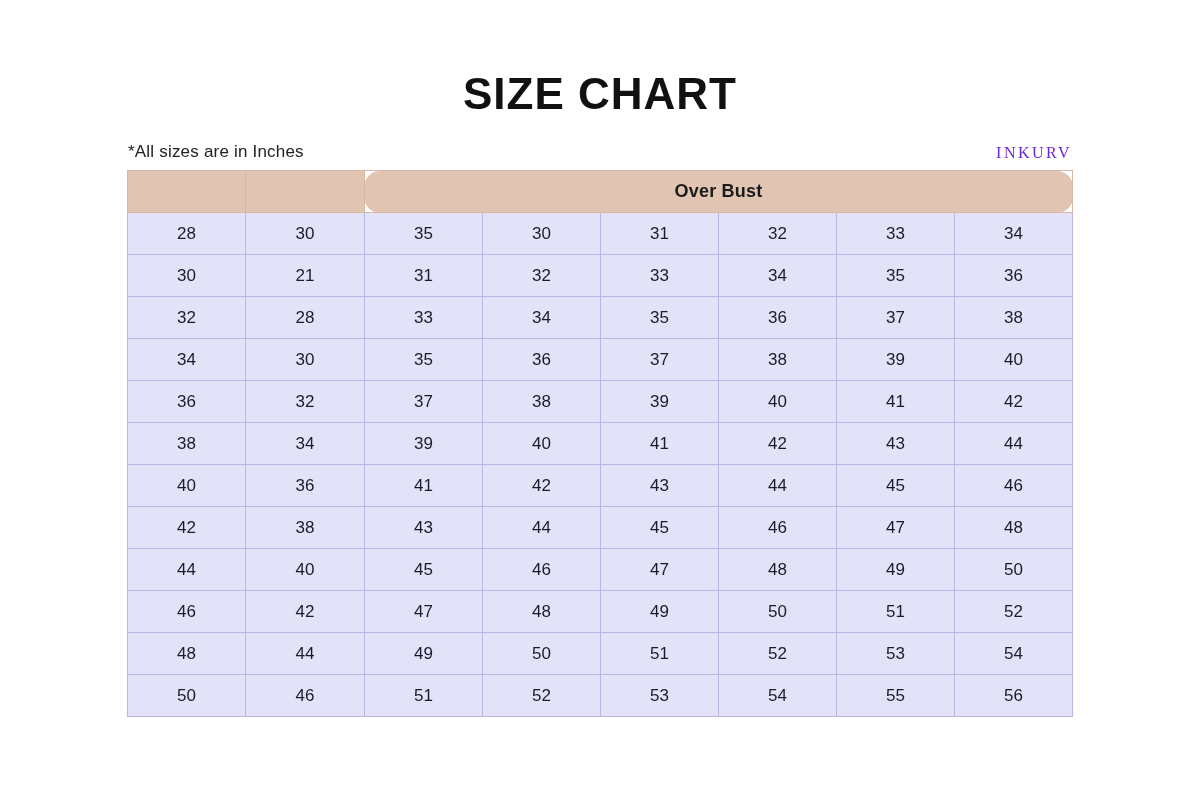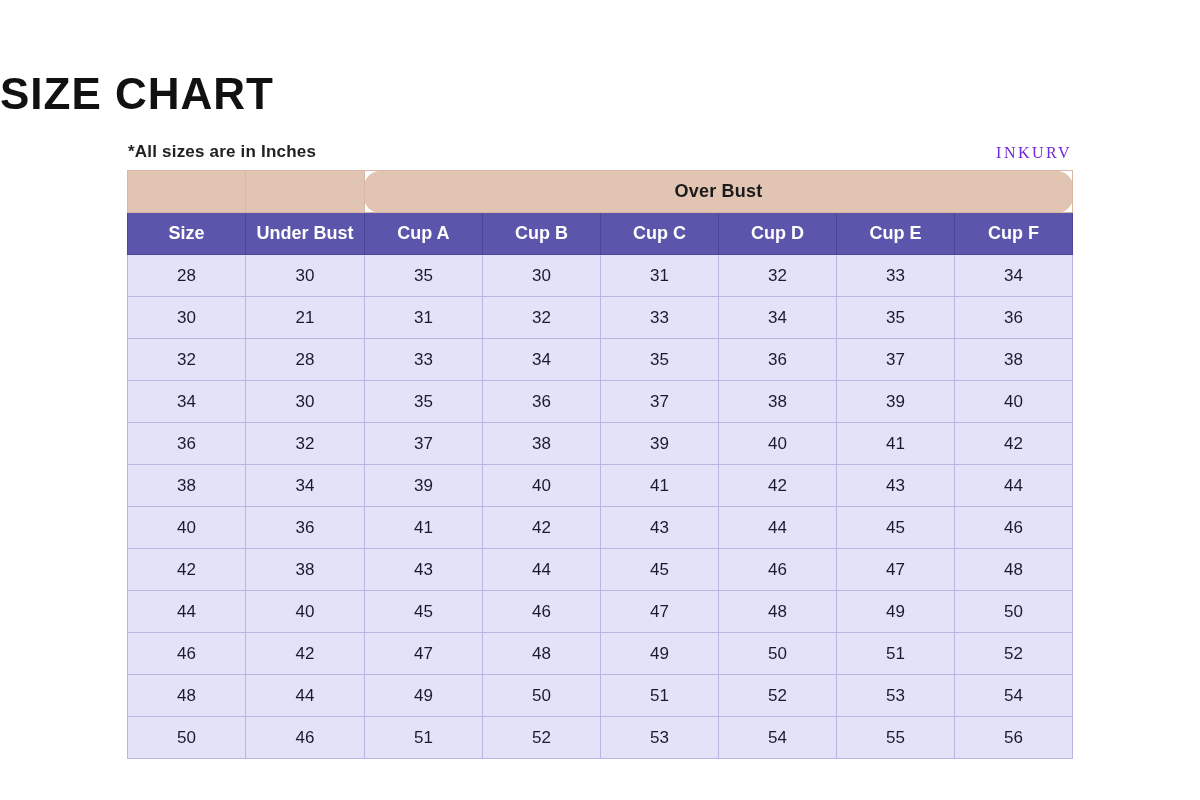--- a/index.html
+++ b/index.html
@@ -16,21 +16,21 @@
   }
 
   .page {
     position: relative;
     width: 1200px;
     height: 800px;
     box-sizing: border-box;
   }
 
   .title {
-    text-align: left;
+    text-align: center;
     font-size: 44px;
     font-weight: bold;
     letter-spacing: 1px;
     color: #111111;
     margin: 0;
     padding-top: 72px;
     line-height: 1;
   }
 
   .subhead-row {
@@ -40,21 +40,20 @@
     width: 944px;
     margin: 0 auto;
     padding-top: 26px;
     padding-bottom: 8px;
   }
 
   .note {
     font-size: 17px;
     color: #222222;
     letter-spacing: 0.2px;
-    font-weight: bold;
   }
 
   .brand {
     font-size: 16px;
     letter-spacing: 2.5px;
     color: #6d28d9;
     font-family: "Liberation Serif", serif;
   }
 
   table.size-chart {
@@ -131,30 +130,20 @@
       <col class="c-cup">
       <col class="c-cup">
       <col class="c-cup">
     </colgroup>
     <thead>
       <tr>
         <td class="banner-blank"></td>
         <td class="banner-blank"></td>
         <td class="banner-label" colspan="6">Over Bust</td>
       </tr>
-      <tr class="hdr">
-        <th>Size</th>
-        <th>Under Bust</th>
-        <th>Cup A</th>
-        <th>Cup B</th>
-        <th>Cup C</th>
-        <th>Cup D</th>
-        <th>Cup E</th>
-        <th>Cup F</th>
-      </tr>
     </thead>
     <tbody>
       <tr>
         <td>28</td>
         <td>30</td>
         <td>35</td>
         <td>30</td>
         <td>31</td>
         <td>32</td>
         <td>33</td>

